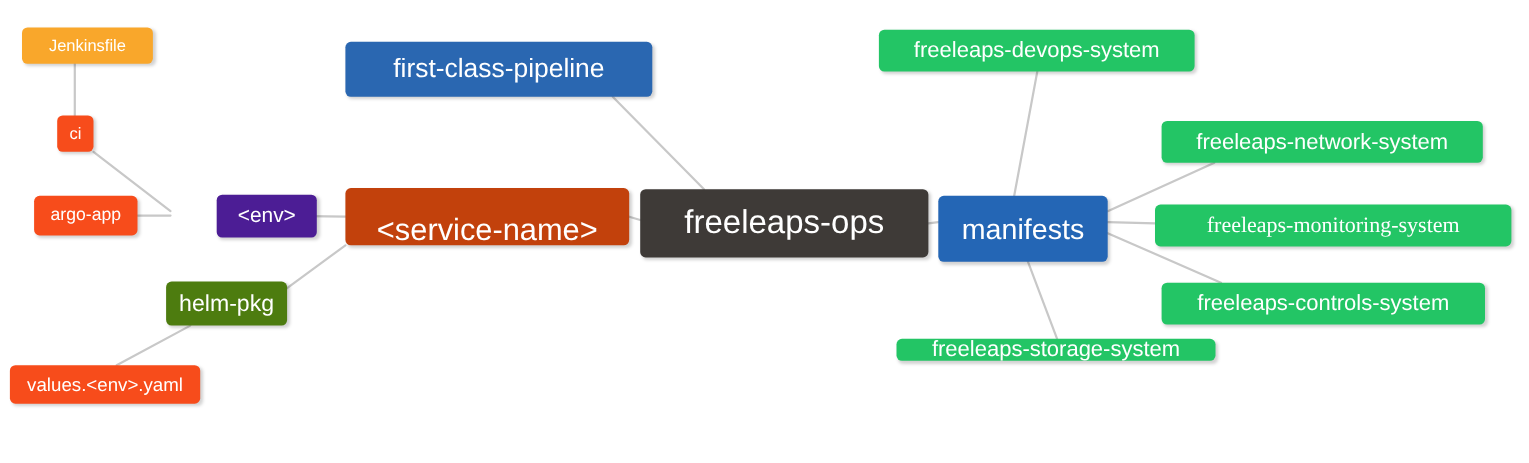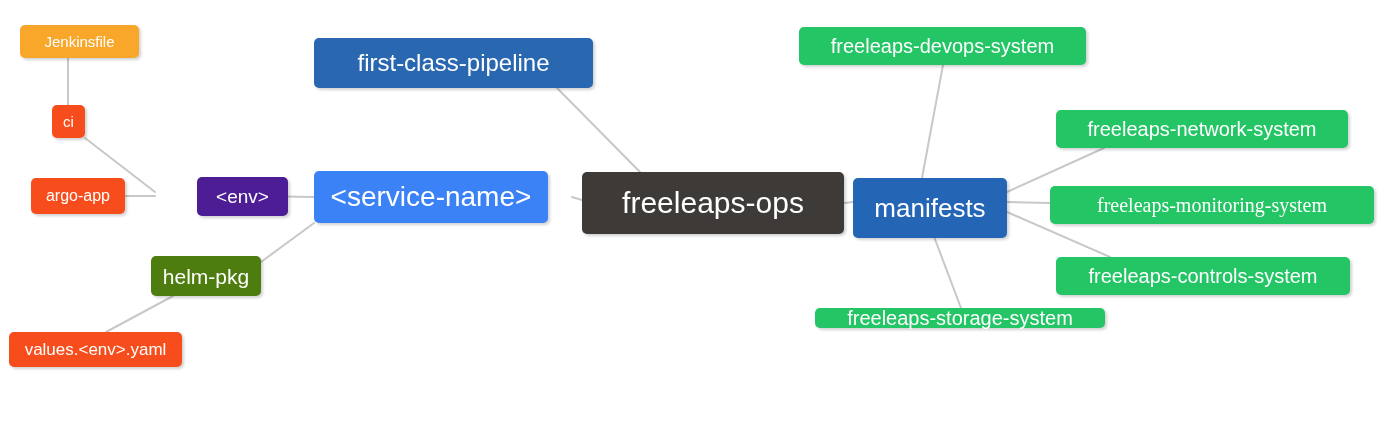--- a/index.html
+++ b/index.html
@@ -79,21 +79,21 @@
       </div>
       <div class="node" style="left: 151px; top: 256px; width: 110px; height: 40px; background: #4d7c0f; font-size: 21px;">
         <span>helm-pkg</span>
       </div>
       <div class="node" style="left: 9px; top: 332px; width: 173px; height: 35px; background: rgb(247, 76, 27); font-size: 17px;">
         <span>values.&lt;env&gt;.yaml</span>
       </div>
       <div class="node" style="left: 314px; top: 38px; width: 279px; height: 50px; background: rgb(42, 103, 177); font-size: 24px;">
         <span>first-class-pipeline</span>
       </div>
-      <div class="node" style="left: 314px; top: 171px; width: 234px; height: 52px; background: #3b82f6; font-size: 28px;">
+      <div class="node" style="left: 314px; top: 171px; width: 258px; height: 52px; background: #c2410c; font-size: 28px; align-items: flex-end;">
         <span>&lt;service-name&gt;</span>
       </div>
       <div class="node" style="left: 582px; top: 172px; width: 262px; height: 62px; background: rgb(62, 58, 55); font-size: 30px;">
         <span>freeleaps-ops</span>
       </div>
       <div class="node" style="left: 853px; top: 178px; width: 154px; height: 60px; background: rgb(36, 102, 181); font-size: 26px;">
         <span>manifests</span>
       </div>
       <div class="node" style="left: 799px; top: 27px; width: 287px; height: 38px; background: rgb(35, 197, 101); font-size: 20px;">
         <span>freeleaps-devops-system</span>

